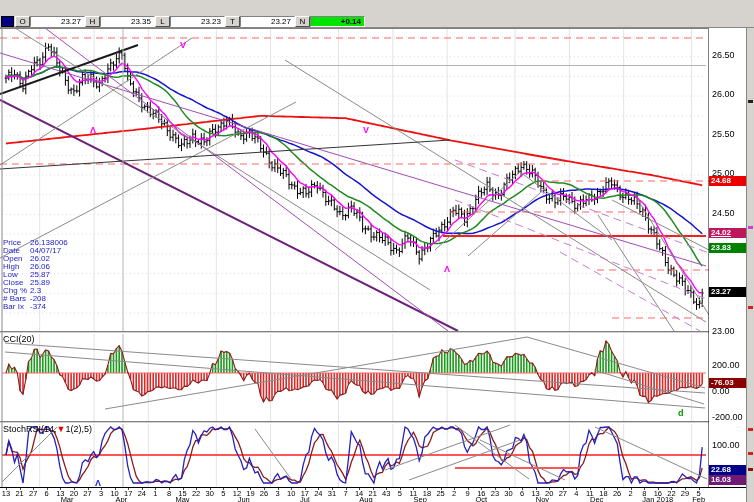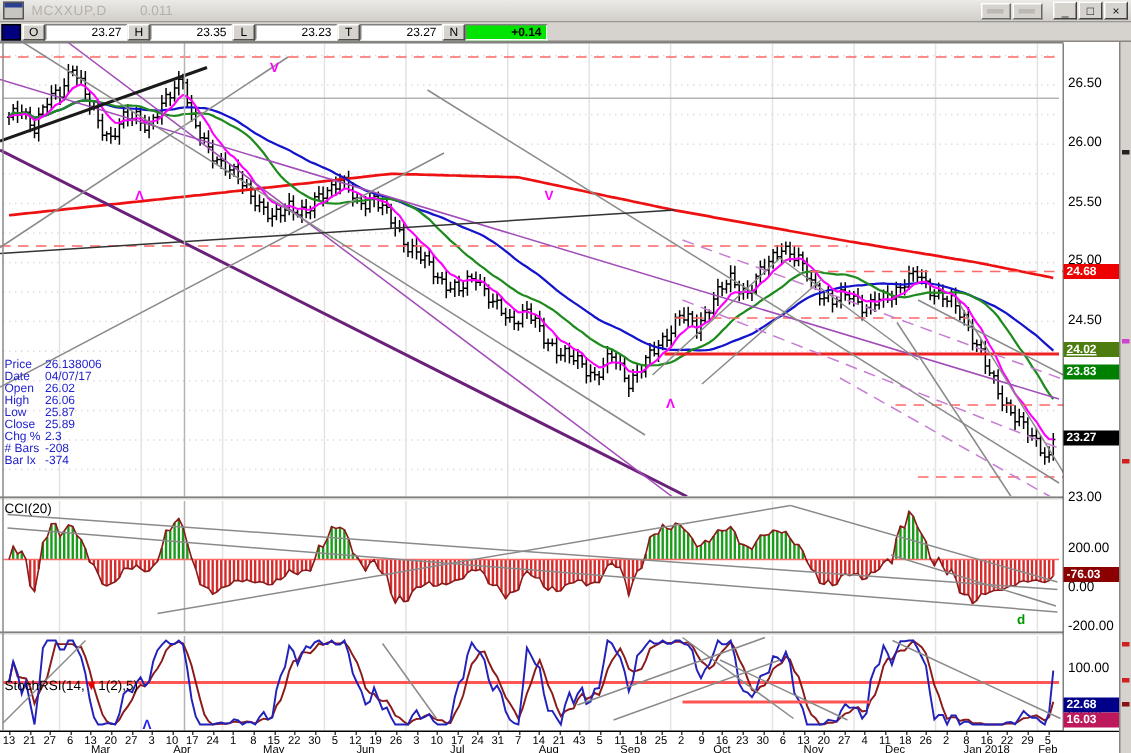--- a/index.html
+++ b/index.html
@@ -33,33 +33,20 @@
   .xtickmark{position:absolute;top:0;width:1px;height:2px;background:#444;}
   .xday{position:absolute;top:1px;width:14px;margin-left:-7px;text-align:center;font-size:7.5px;color:#000;}
   .xmonth{position:absolute;top:7px;width:40px;margin-left:-20px;text-align:center;font-size:7.5px;color:#000;}
   .right-strip{position:absolute;left:746px;top:0;width:8px;height:474px;background:#d6d3ce;border-left:1px solid #8a8783;box-sizing:border-box;}
   .rtick{position:absolute;left:1px;width:5px;height:3px;}
 </style>
 </head>
 <body>
 
 <div class="window">
-  <div class="titlebar">
-    <div class="appicon"></div>
-    <span class="title-text">MCXXUP,D</span>
-    <span class="title-value">0.011</span>
-    <span class="tb-spacer"></span>
-    <button class="tbtn"></button>
-    <button class="tbtn"></button>
-    <span class="winbtn-group">
-      <button class="winbtn">_</button>
-      <button class="winbtn">□</button>
-      <button class="winbtn">×</button>
-    </span>
-  </div>
 
   <div class="quotebar" id="quote-bar">
       <span class="qnavy"></span>
       <span class="qlab">O</span>
       <span class="qval">23.27</span>
       <span class="qlab">H</span>
       <span class="qval">23.35</span>
       <span class="qlab">L</span>
       <span class="qval">23.23</span>
       <span class="qlab">T</span>
@@ -192,29 +179,29 @@
         <div class="ytick" style="top: 161.714px;">24.50</div>
         <div class="ytick" style="top: 240.571px;">23.50</div>
         <div class="ytick" style="top: 280px;">23.00</div>
         <div class="ytick" style="top: 313.7px;">200.00</div>
         <div class="ytick" style="top: 340px;">0.00</div>
         <div class="ytick" style="top: 366.3px;">-200.00</div>
         <div class="ytick" style="top: 394px;">100.00</div>
         <div class="ytick" style="top: 422px;">50.00</div>
         <div class="ytick" style="top: 450px;">0.00</div>
         <div class="ybox" style="top: 147.52px; background: rgb(238, 0, 0);">24.68</div>
-        <div class="ybox" style="top: 199.565px; background: #4d7c0f; text-decoration: underline;">24.02</div>
+        <div class="ybox" style="top: 199.565px; background: #be185d; text-decoration: underline;">24.02</div>
         <div class="ybox" style="top: 214.548px; background: rgb(0, 128, 0);">23.83</div>
         <div class="ybox" style="top: 258.708px; background: rgb(0, 0, 0);">23.27</div>
         <div class="ybox" style="top: 349.998px; background: rgb(139, 0, 0);">-76.03</div>
         <div class="ybox" style="top: 437.299px; background: rgb(0, 0, 136);">22.68</div>
-        <div class="ybox" style="top: 447.299px; background: #be185d;">16.03</div>
+        <div class="ybox" style="top: 447.299px; background: #701a75;">16.03</div>
       </div>
     <div class="panel-label" style="left:3px;top:306px;">CCI(20)</div>
-    <div class="panel-label" style="left:3px;top:396px;margin-top:28px;"><span>StochRSI(14,</span><span class="red">▼</span><span>1(2),5)</span></div>
+    <div class="panel-label" style="left:3px;top:396px;"><span>StochRSI(14,</span><span class="red">▼</span><span>1(2),5)</span></div>
     <div id="info-panel">
         <div class="inforow">
           <span class="lb">Price</span>
           <span>26.138006</span>
         </div>
         <div class="inforow">
           <span class="lb">Date</span>
           <span>04/07/17</span>
         </div>
         <div class="inforow">

